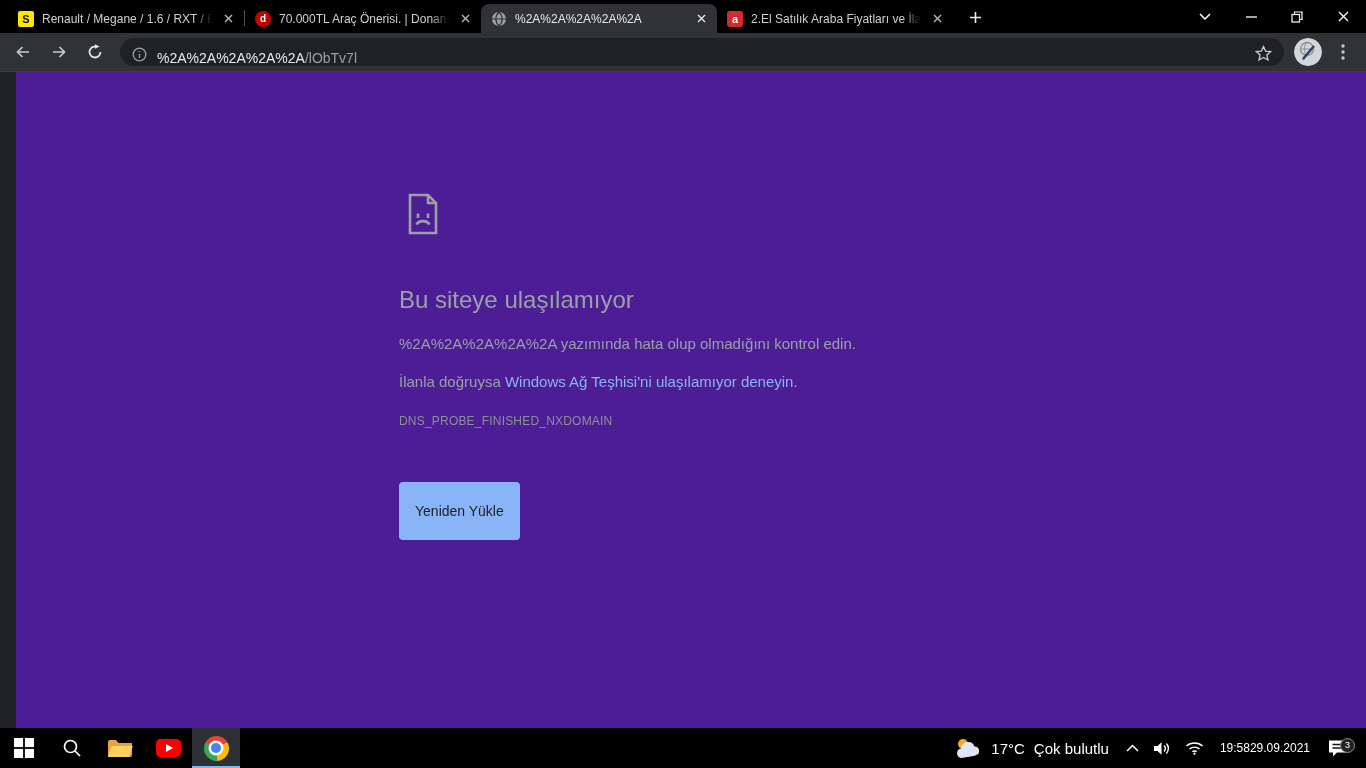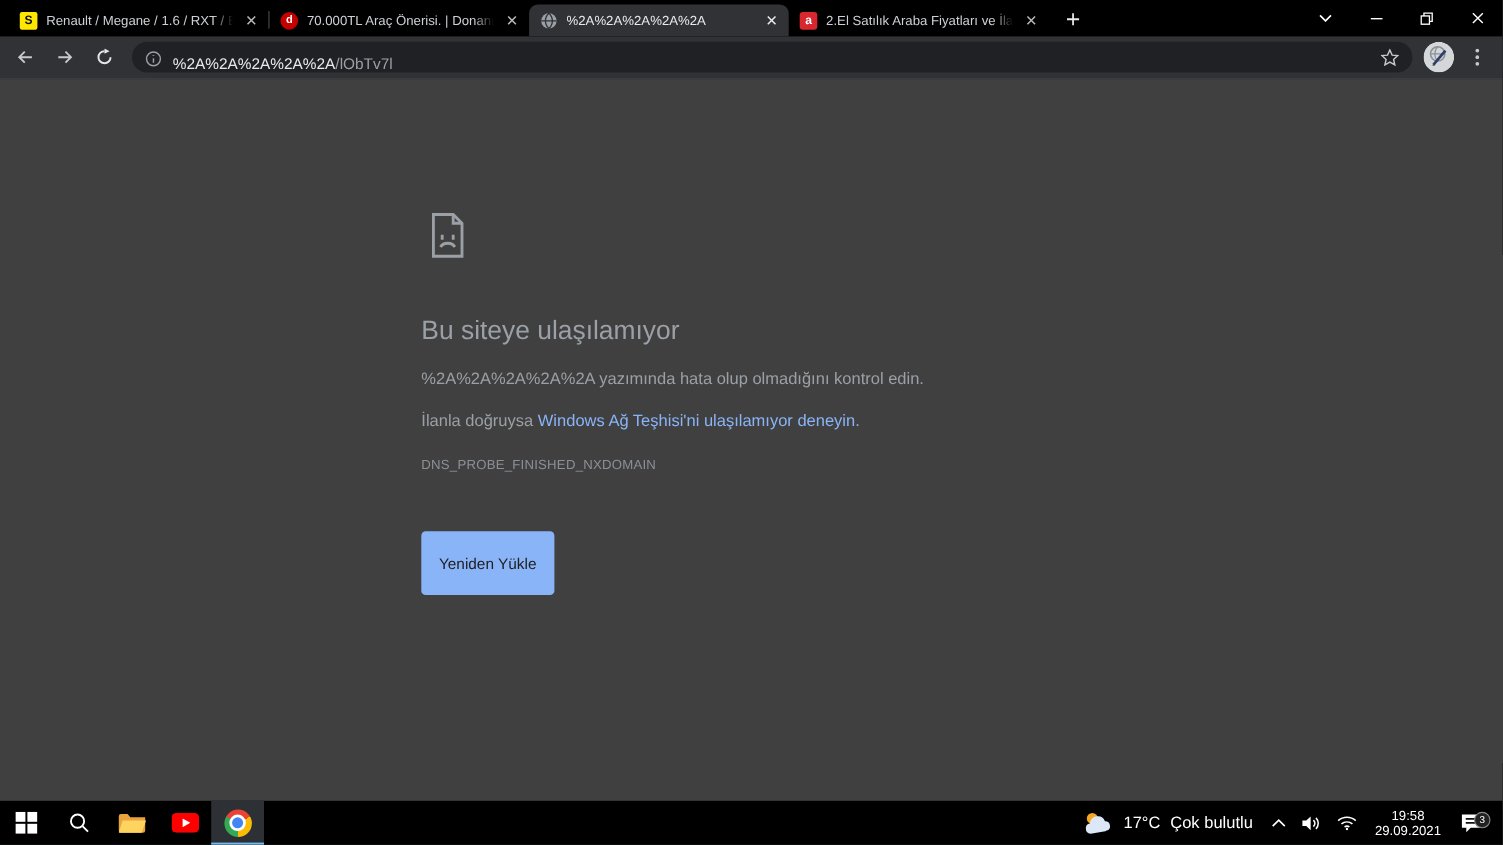--- a/index.html
+++ b/index.html
@@ -38,21 +38,21 @@
     align-items:center; justify-content:center; flex:0 0 30px; }
   .omnibox { flex:1; height:28px; background:#202124; border-radius:14px;
     display:flex; align-items:flex-end; padding:0 12px; gap:10px; margin:0 4px; }
   .url { font-size:14px; white-space:nowrap; overflow:hidden; flex:1; }
   .url .host { color:#e8eaed; }
   .url .path { color:#9aa0a6; }
   .avatar { width:28px; height:28px; border-radius:50%; overflow:hidden;
     flex:0 0 28px; }
 
   
-  .page { position:relative; height:664px; background:#404040; }
+  .page { position:relative; height:664px; background:#4c1d95;margin-left:16px; }
   .err { position:absolute; left:383px; top:118px; width:600px; }
   .err h1 { margin-top:44px; font-size:24px; font-weight:400; color:#9aa0a6; }
   .err .msg { margin-top:21px; font-size:15px; color:#9aa0a6; }
   .err .msg a { color:#8ab4f8; text-decoration:none; }
   .err .code { margin-top:24px; font-size:12px; color:#8b9096; letter-spacing:.2px; }
   .err .reload { margin-top:54px; display:inline-block; background:#8ab4f8;
     color:#202124; border:none; border-radius:4px; font-size:14px; font-weight:500;
     padding:21px 16px; font-family:"Liberation Sans",sans-serif; cursor:pointer; }
 
   
@@ -66,21 +66,21 @@
   .chrome-logo { width:25px; height:25px; border-radius:50%;
     background:conic-gradient(from -60deg,#ea4335 0 120deg,#fbbc05 0 240deg,#34a853 0 360deg);
     position:relative; }
   .chrome-logo::after { content:""; position:absolute; left:50%; top:50%;
     width:10px; height:10px; margin:-5px 0 0 -5px; border-radius:50%;
     background:#4285f4; box-shadow:0 0 0 2.5px #fff; }
   .tray { margin-left:auto; display:flex; align-items:center; }
   .weather { display:flex; align-items:center; gap:9px; padding:0 10px; }
   .weather .txt { font-size:15px; display:flex; gap:9px; }
   .tray-ico { padding:0 7px; display:flex; align-items:center; }
-  .clock { display:flex; flex-direction:column; align-items:center;
+  .clock { display:flex; flex-direction:row; align-items:center;
     justify-content:flex-start; font-size:12px; line-height:14px; padding:0 9px; }
   .action { position:relative; padding:0 12px 0 8px; display:flex; align-items:center; }
   .badge { position:absolute; right:6px; bottom:5px; width:15px; height:15px;
     border-radius:50%; background:#222; border:1px solid #8a8a8a; color:#fff;
     font-size:9px; display:flex; align-items:center; justify-content:center; }
   .show-desktop { width:5px; border-left:1px solid #3a3a3a; }
 </style>
 </head>
 <body>
 

